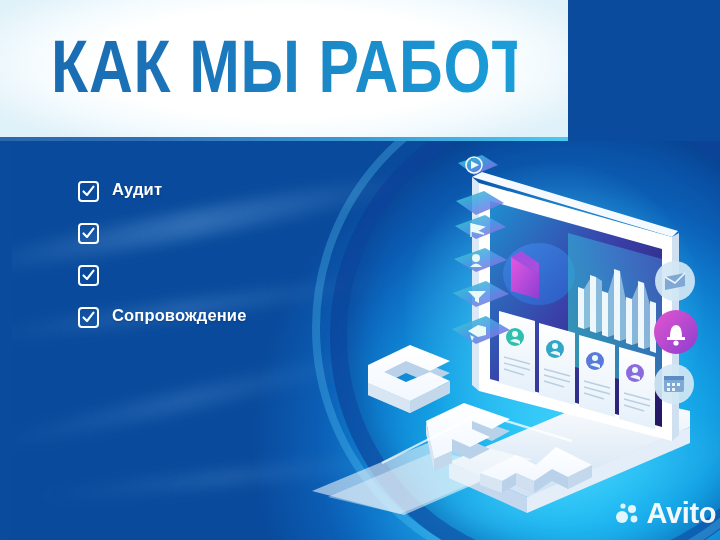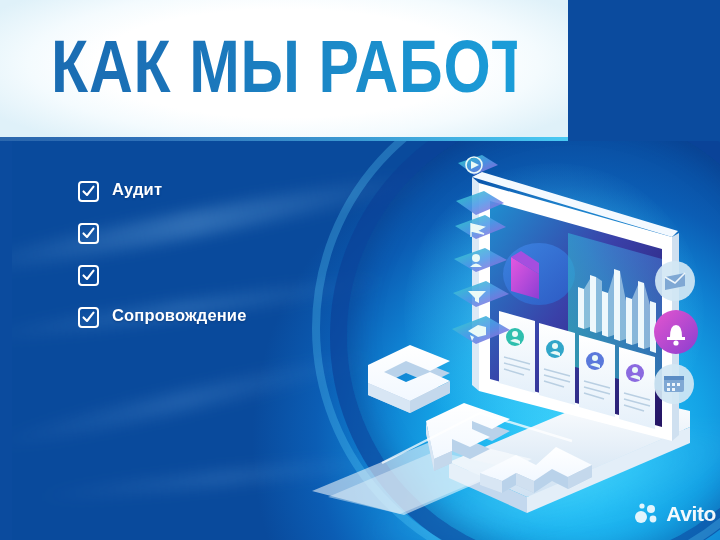--- a/index.html
+++ b/index.html
@@ -141,21 +141,21 @@
     display:flex;
     align-items:center;
     gap:6px;
     z-index:9;
     opacity:.95;
   }
   .avito-mark{flex:0 0 auto;}
   .avito-text{
     color:#ffffff;
     font-weight:bold;
-    font-size:21px;
+    font-size:29px;
     line-height:29px;
     letter-spacing:-.4px;
     font-family:"Liberation Sans","DejaVu Sans",sans-serif;
   }
 </style>
 </head>
 <body>
 
 <div class="banner">
 

